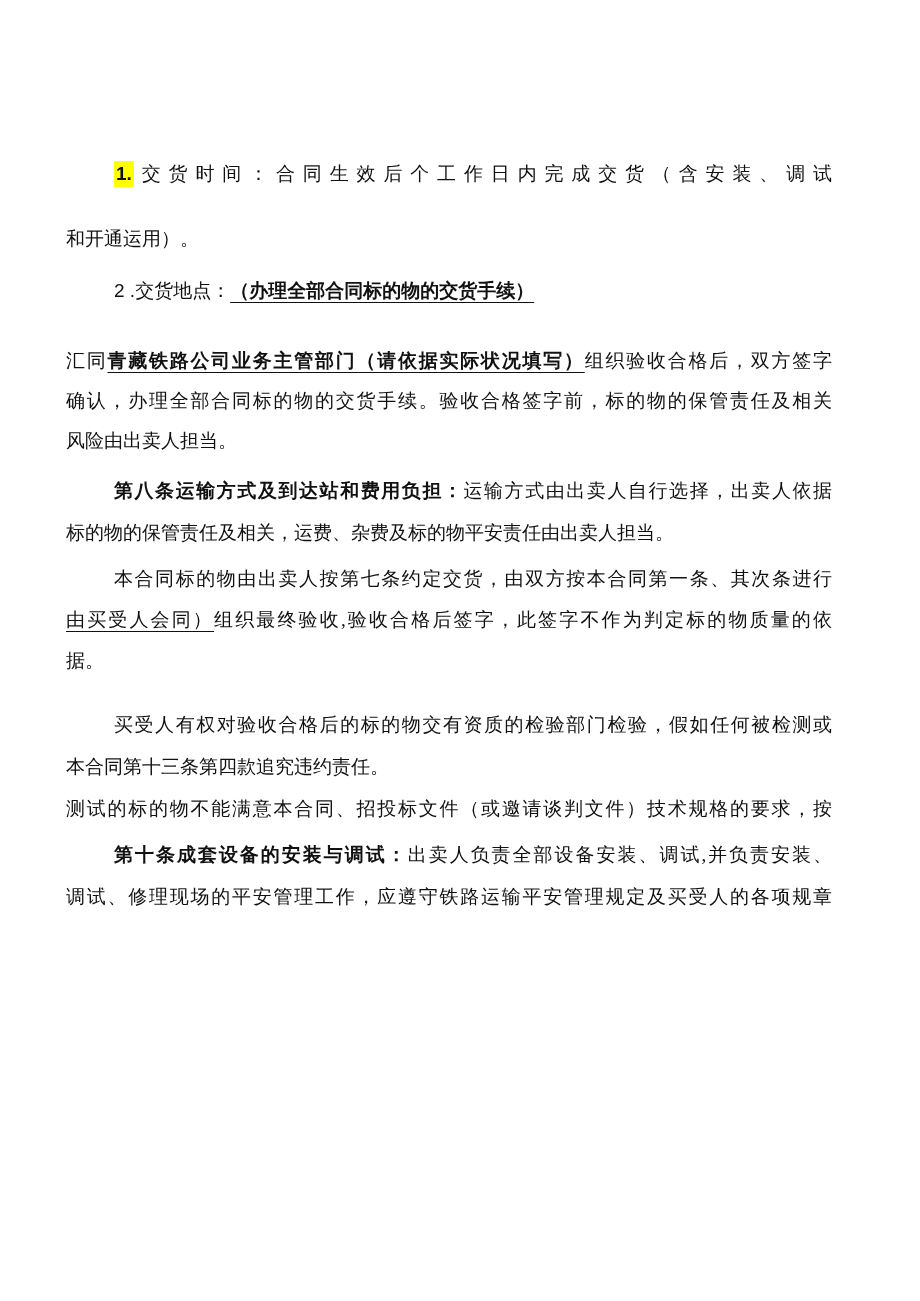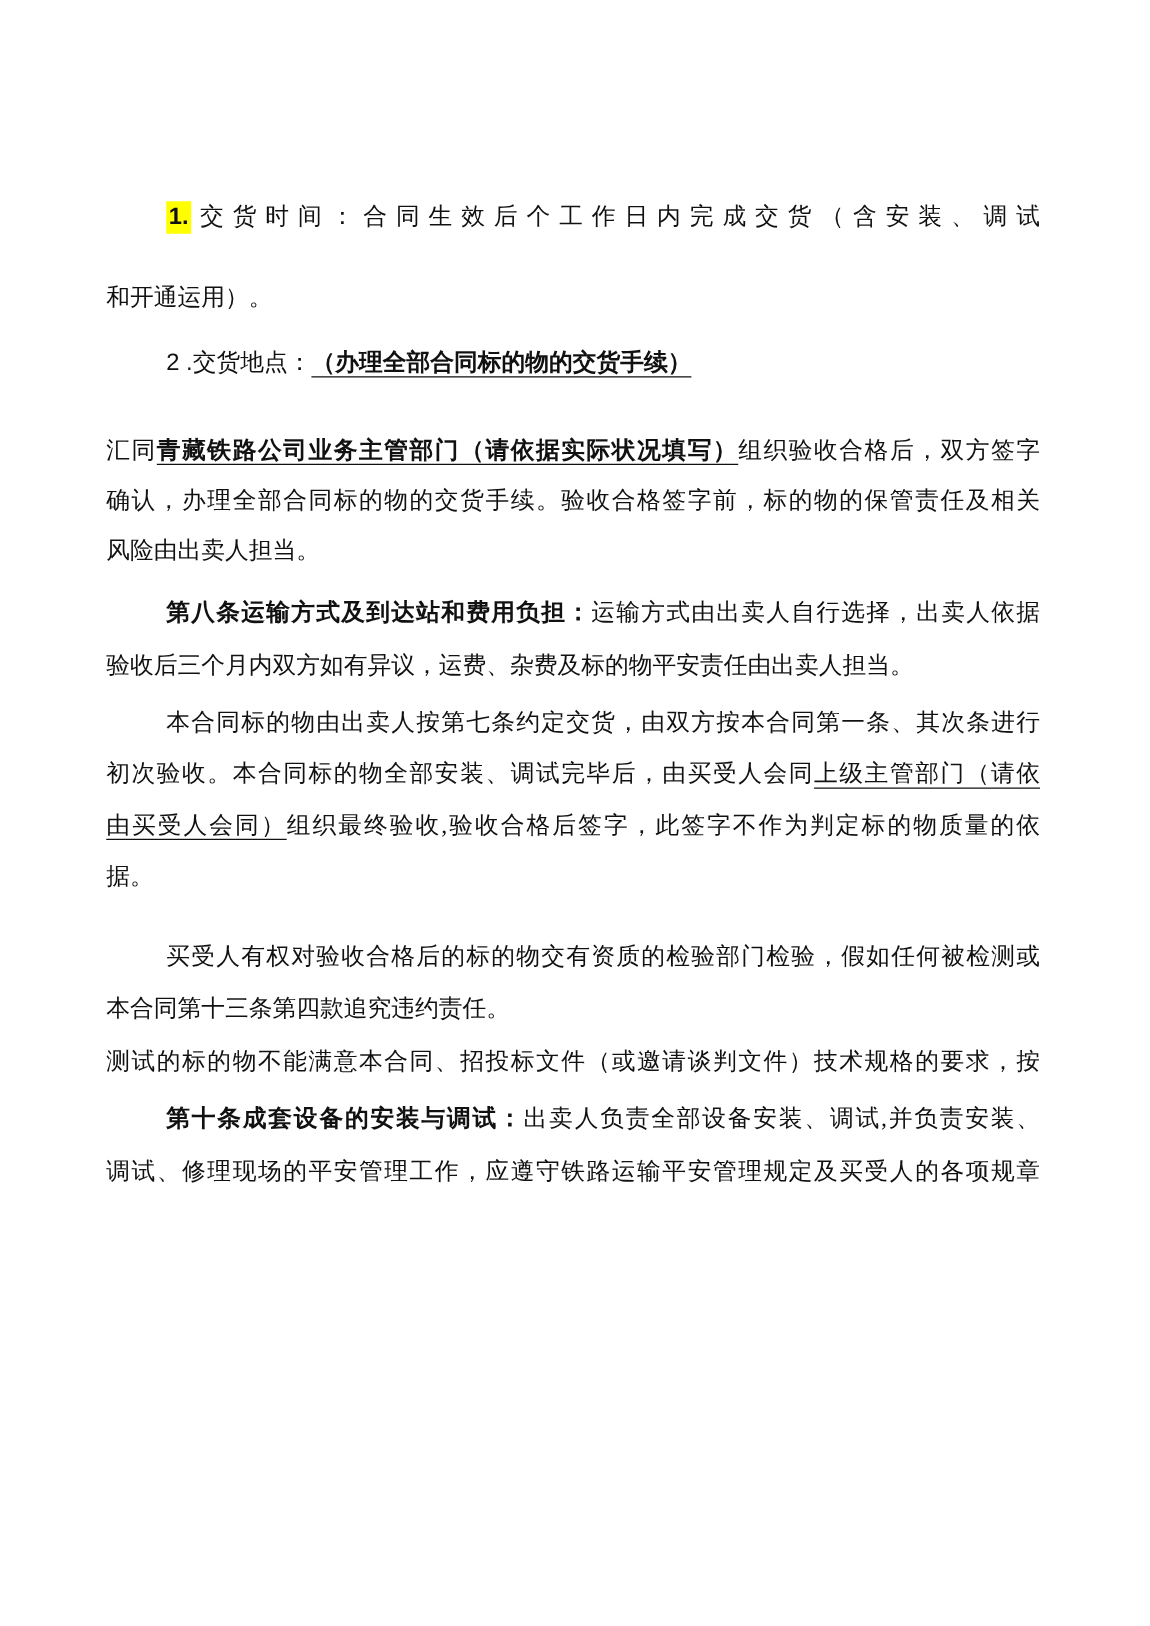--- a/index.html
+++ b/index.html
@@ -5,21 +5,21 @@
   html,body{margin:0;padding:0;}
   body{
     width:920px;height:1301px;
     background:#ffffff;
     font-family:"Liberation Serif","DejaVu Serif",serif;
   }
   .page{
     position:relative;
     width:920px;height:1301px;
     box-sizing:border-box;
-    padding:0 88px 0 85px;
+    padding:0 88px 0 66px;
     background:var(--page-bg,#ffffff);
     color:var(--ink,#111111);
     font-size:19px;
     overflow:hidden;
   }
   .para{margin:0;}
   .line{
     text-align:justify;
     text-align-last:left;
   }
@@ -48,25 +48,24 @@
     <div class="para" style="margin-top: 0px; line-height: 40px;">
       <div class="line endl indent"><span class="num">2 .</span><span>交货地点：</span><span class="bu">（办理全部合同标的物的交货手续）</span></div>
     </div>
     <div class="para" style="margin-top: 30px; line-height: 40px;">
       <div class="line fill"><span>汇同</span><span class="bu">青藏铁路公司业务主管部门（请依据实际状况填写）</span><span>组织验收合格后，双方签字</span></div>
       <div class="line fill"><span>确认，办理全部合同标的物的交货手续。验收合格签字前，标的物的保管责任及相关</span></div>
       <div class="line endl"><span>风险由出卖人担当。</span></div>
     </div>
     <div class="para" style="margin-top: 9px; line-height: 42px;">
       <div class="line fill indent"><span class="b">第八条运输方式及到达站和费用负担：</span><span>运输方式由出卖人自行选择，出卖人依据</span></div>
-      <div class="line endl"><span>验收后三个月内双方如有异议，运费、杂费及标的物平安责任由出卖人担当。</span></div>
+      <div class="line endl"><span>标的物的保管责任及相关，运费、杂费及标的物平安责任由出卖人担当。</span></div>
     </div>
     <div class="para" style="margin-top: 4px; line-height: 41px;">
       <div class="line fill indent"><span>本合同标的物由出卖人按第七条约定交货，由双方按本合同第一条、其次条进行</span></div>
-      <div class="line fill"><span>初次验收。本合同标的物全部安装、调试完毕后，由买受人会同</span><span class="u">上级主管部门（请依</span></div>
       <div class="line fill"><span class="u">由买受人会同）</span><span>组织最终验收,验收合格后签字，此签字不作为判定标的物质量的依</span></div>
       <div class="line endl"><span>据。</span></div>
     </div>
     <div class="para" style="margin-top: 23px; line-height: 42px;">
       <div class="line fill indent"><span>买受人有权对验收合格后的标的物交有资质的检验部门检验，假如任何被检测或</span></div>
       <div class="line endl"><span>本合同第十三条第四款追究违约责任。</span></div>
       <div class="line fill"><span>测试的标的物不能满意本合同、招投标文件（或邀请谈判文件）技术规格的要求，按</span></div>
     </div>
     <div class="para" style="margin-top: 4px; line-height: 42px;">
       <div class="line fill indent"><span class="b">第十条成套设备的安装与调试：</span><span>出卖人负责全部设备安装、调试,并负责安装、</span></div>

